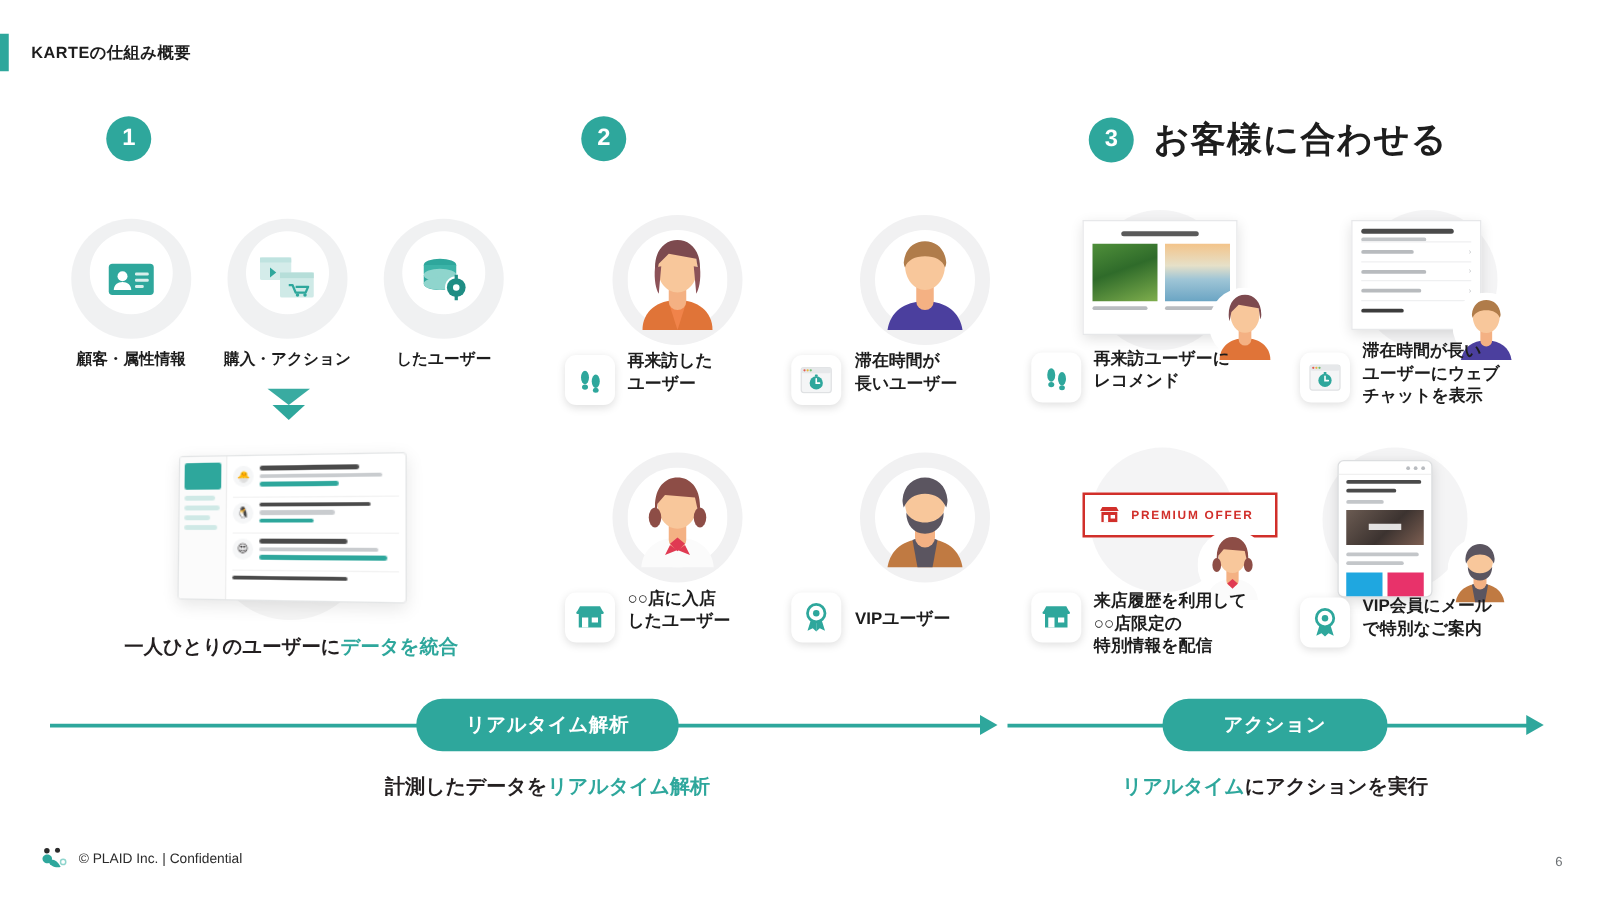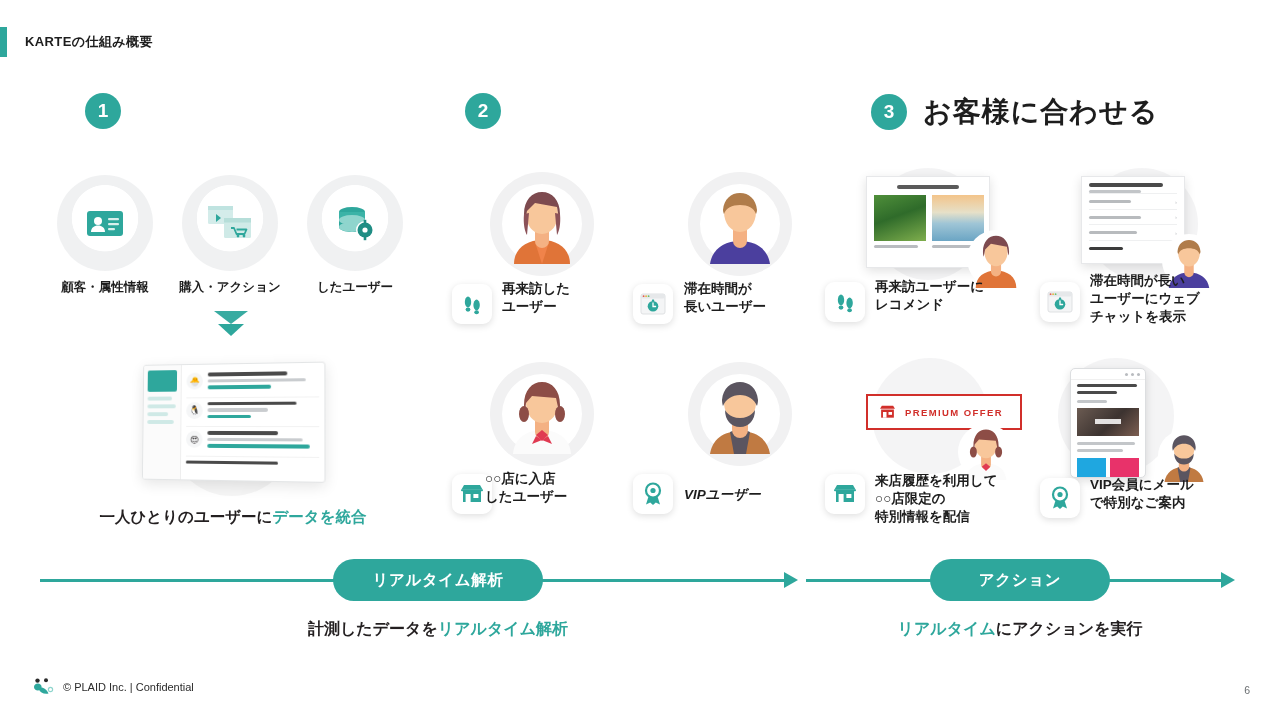--- a/index.html
+++ b/index.html
@@ -341,32 +341,32 @@
 
 <div class="tile" style="left:452px; top:474px;">
   <svg width="24" height="22" viewBox="0 0 24 22">
     <path d="M1.5 6.5L4 2h16l2.5 4.5z" fill="#2ea79c"></path>
     <rect x="3" y="7.5" width="18" height="11.5" fill="#2ea79c"></rect>
     <rect x="1" y="6.2" width="22" height="2" rx="1" fill="#2ea79c"></rect>
     <rect x="5.6" y="11" width="5" height="8" fill="#fff"></rect>
     <rect x="13.4" y="11" width="5" height="4" fill="#fff"></rect>
   </svg>
 </div>
-<div class="tlabel" style="left:485px; top:470px;">○○店に入店
+<div class="tlabel" style="left:502px; top:470px;">○○店に入店
 したユーザー</div>
 
 <div class="tile" style="left:633px; top:474px;">
   <svg width="22" height="24" viewBox="0 0 22 24">
     <circle cx="11" cy="8.5" r="7" fill="none" stroke="#2ea79c" stroke-width="2.2"></circle>
     <circle cx="11" cy="8.5" r="2.6" fill="#2ea79c"></circle>
     <path d="M6.5 14.5l-2.5 8 4.2-2 2.8 2.6V15z" fill="#2ea79c"></path>
     <path d="M15.5 14.5l2.5 8-4.2-2-2.8 2.6V15z" fill="#2ea79c"></path>
   </svg>
 </div>
-<div class="tlabel" style="left:684px; top:486px;font-style:italic;">VIPユーザー</div>
+<div class="tlabel" style="left:684px; top:486px;">VIPユーザー</div>
 
 <div class="plainring" style="left:872px; top:168px; width:112px; height:112px; opacity:.8;"></div>
 
 <div class="reco">
   <div class="reco-h"></div>
   <div class="reco-imgs">
     <div>
       <div class="reco-img" style="background:linear-gradient(160deg,#4f8f3a,#2f6b2a 45%,#7fae4d);"></div>
       <div class="reco-cap" style="width:44px;"></div>
     </div>

